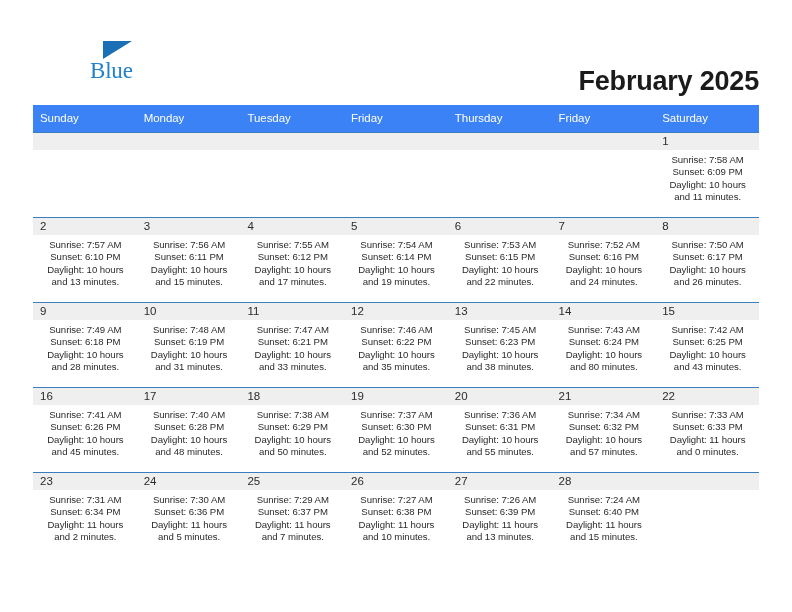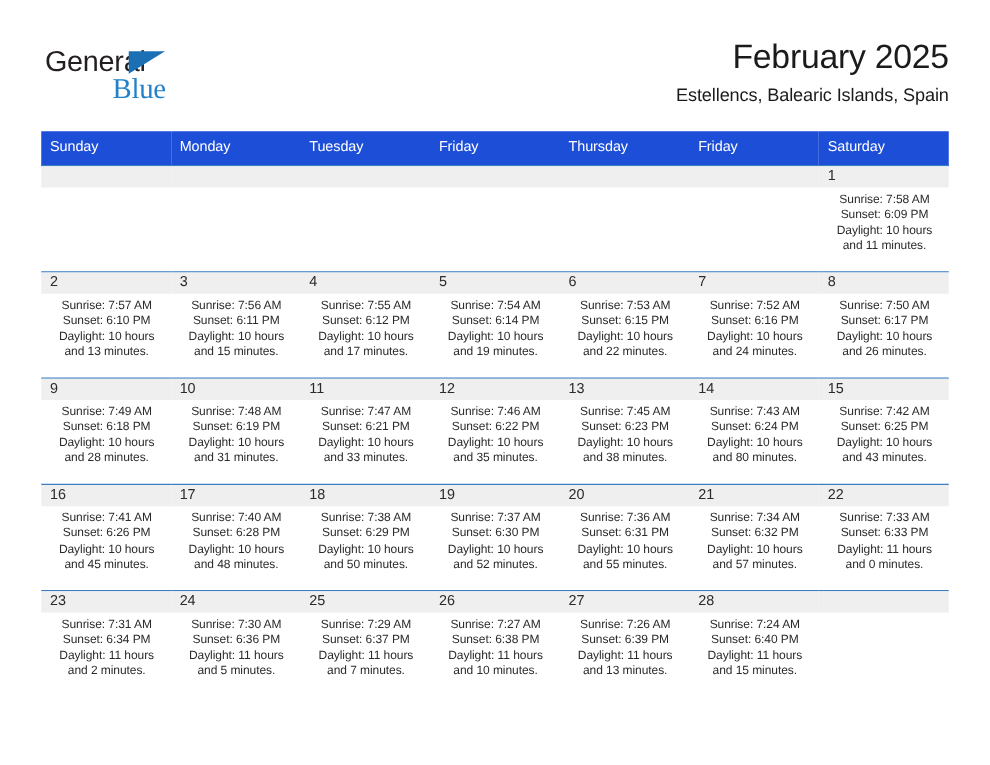--- a/index.html
+++ b/index.html
@@ -70,42 +70,43 @@
   .title-block {
     position: absolute;
     right: 0;
     top: 0;
     text-align: right;
   }
   .cal-title {
     font-size: 27px;
     line-height: 34px;
     color: #1b1b1b;
-    font-weight: normal;
+    font-weight: bold;
     letter-spacing: -0.2px;
+    margin-top: 36px;
   }
   .cal-subtitle {
     font-size: 14.5px;
     line-height: 22px;
     color: #1b1b1b;
     margin-top: 4px;
     letter-spacing: -0.1px;
   }
 
   
   .calendar {
     position: absolute;
     left: 33px;
     top: 105px;
     width: 726px;
     border-collapse: collapse;
     table-layout: fixed;
   }
   .calendar th {
-    background: #1d4ed8;
+    background: #3b82f6;
     color: #ffffff;
     font-size: 11.5px;
     font-weight: normal;
     text-align: left;
     padding: 4px 0 5px 7px;
     height: 18px;
     letter-spacing: -0.05px;
   }
   .calendar td {
     vertical-align: top;
@@ -147,21 +148,20 @@
   }
 </style>
 </head>
 <body>
 
 <div class="page">
 
   <div class="header">
 
     <div class="brand">
-      <span class="brand-general">General</span>
       <span class="brand-triangle"></span>
       <span class="brand-blue">Blue</span>
     </div>
 
     <div class="title-block">
       <div class="cal-title">February 2025</div>
       <div class="cal-subtitle">Estellencs, Balearic Islands, Spain</div>
     </div>
 
   </div>

